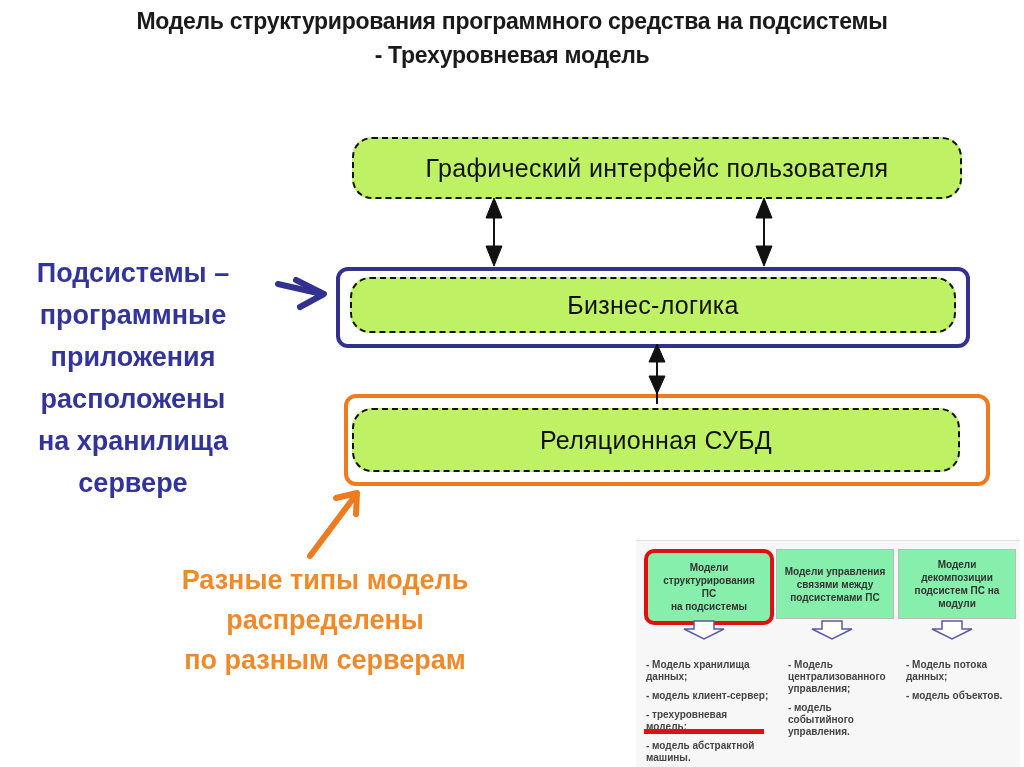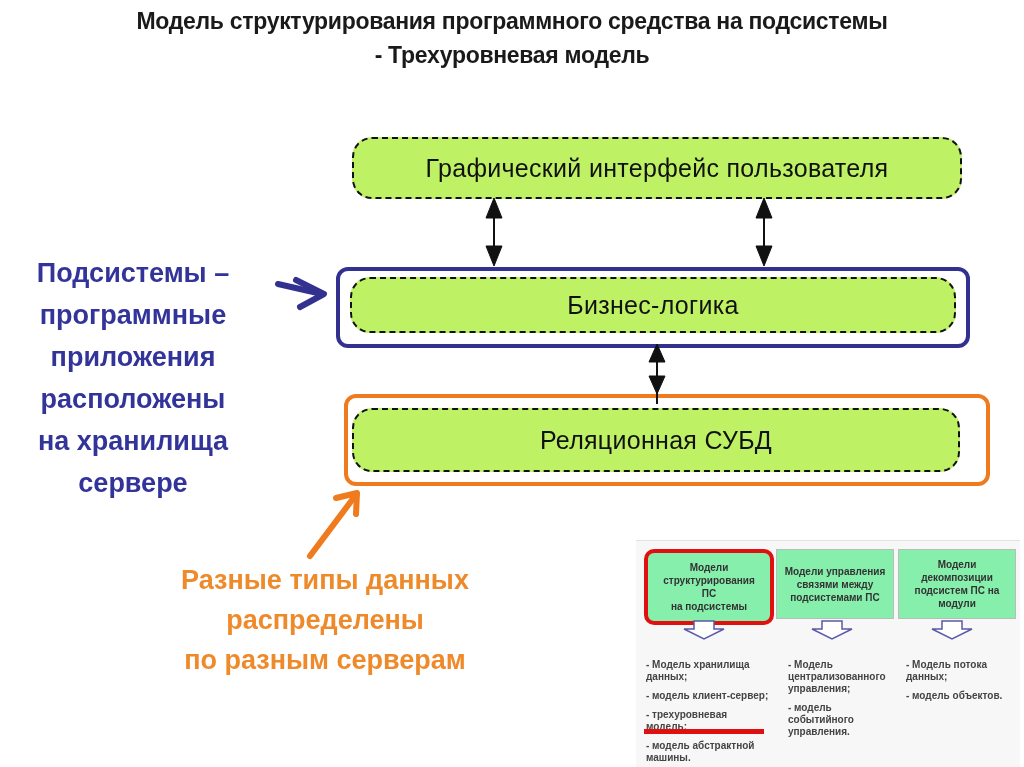--- a/index.html
+++ b/index.html
@@ -96,21 +96,21 @@
 <div class="note-blue">
   <div>Подсистемы –</div>
   <div>программные</div>
   <div>приложения</div>
   <div>расположены</div>
   <div>на хранилища</div>
   <div>сервере</div>
 </div>
 
 <div class="note-orange">
-  <div>Разные типы данных</div>
+  <div>Разные типы модель</div>
   <div>распределены</div>
   <div>по разным серверам</div>
 </div>
 
 <div class="mini">
   <div class="mini-box hl" style="left:8px; width:122px;">Модели
 структурирования
 ПС
 на подсистемы</div>
   <div class="mini-box" style="left:140px; width:116px;">Модели управления

